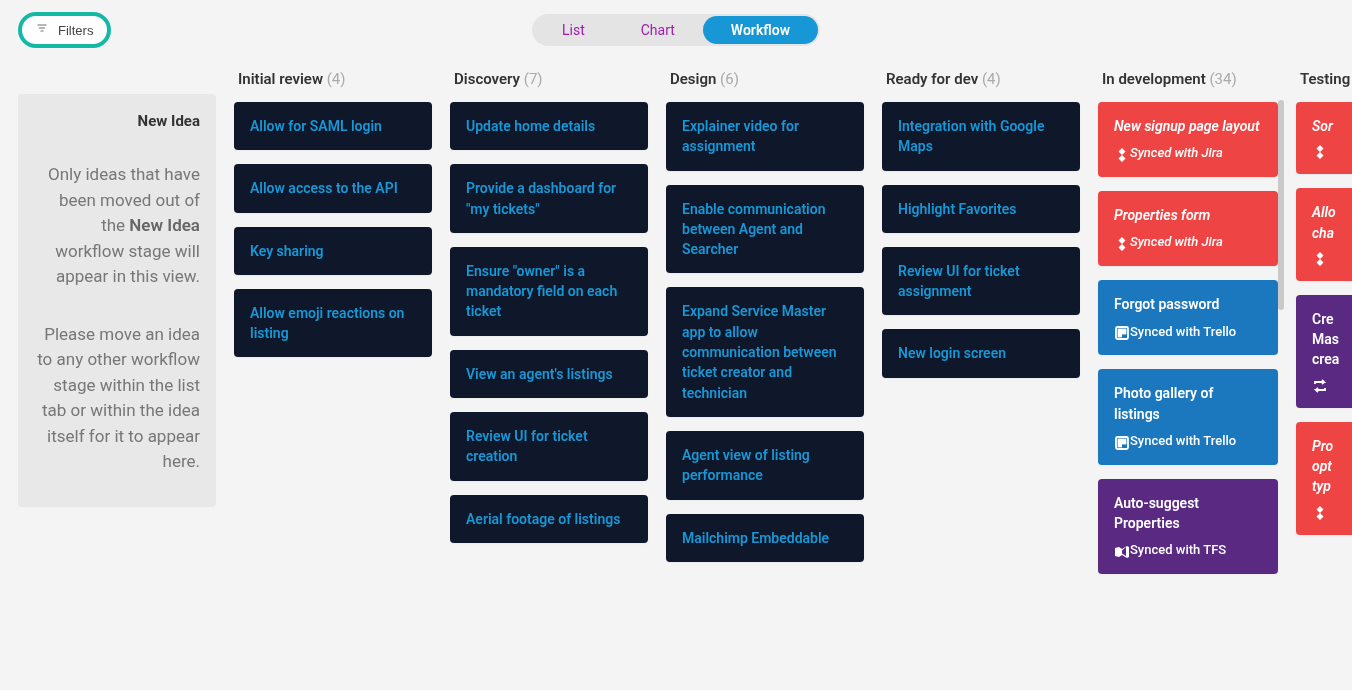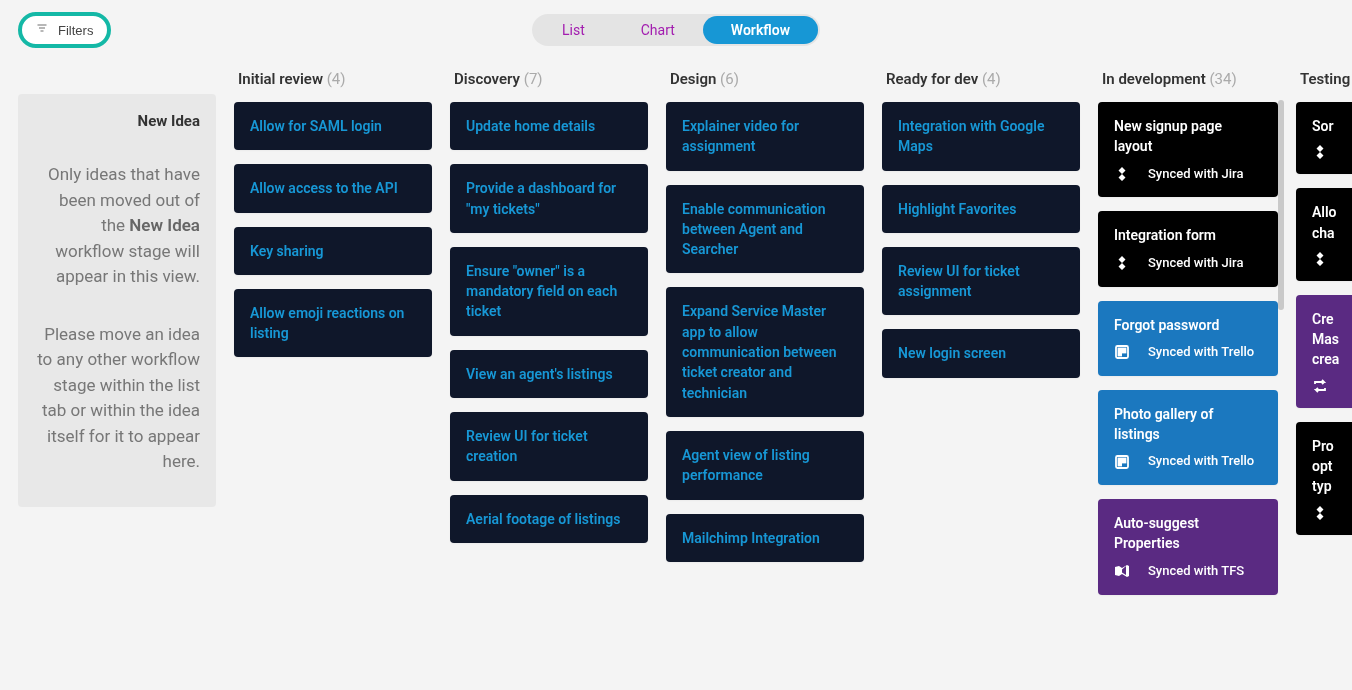--- a/index.html
+++ b/index.html
@@ -112,26 +112,26 @@
     line-height: 1.45;
     cursor: pointer;
     box-shadow: 0 1px 2px rgba(0,0,0,0.04);
   }
   .card.synced {
     color: #fff;
   }
   .card.synced .title { margin-bottom: 8px; display:block; }
   .card.synced .sync-row {
     display: flex;
-    align-items: center;
-    gap: 18px;
+    align-items: flex-end;
+    gap: 0;
     font-size: 13px;
     font-weight: 500;
   }
-  .card.blue   { background: #000000; }
+  .card.blue   { background: #ef4444; font-style: italic; }
   .card.blue2  { background: #1b78bf; }
   .card.purple { background: #5a2a82; }
   .icon { display: inline-flex; width: 16px; height: 16px; }
   .scrollbar {
     position: absolute;
     right: 68px;
     top: 100px;
     width: 6px;
     height: 210px;
     background: #c9c9c9;
@@ -200,21 +200,21 @@
   <div class="column">
     <div class="col-header">
       <span>Design</span>
       <span class="count">(6)</span>
     </div>
     <div class="cards">
       <div class="card">Explainer video for assignment</div>
       <div class="card">Enable communication between Agent and Searcher</div>
       <div class="card">Expand Service Master app to allow communication between ticket creator and technician</div>
       <div class="card">Agent view of listing performance</div>
-      <div class="card">Mailchimp Integration</div>
+      <div class="card">Mailchimp Embeddable</div>
     </div>
   </div>
 
   <div class="column">
     <div class="col-header">
       <span>Ready for dev</span>
       <span class="count">(4)</span>
     </div>
     <div class="cards">
       <div class="card">Integration with Google Maps</div>
@@ -235,21 +235,21 @@
           <div class="sync-row">
             <span class="icon">
               <svg viewBox="0 0 16 16" fill="#fff">
                 <path d="M8 1l3.5 3.5L8 8 4.5 4.5 8 1zm0 7l3.5 3.5L8 15l-3.5-3.5L8 8z"></path>
               </svg>
             </span>
             <span>Synced with Jira</span>
           </div>
         </div>
         <div class="card synced blue">
-          <span class="title">Integration form</span>
+          <span class="title">Properties form</span>
           <div class="sync-row">
             <span class="icon">
               <svg viewBox="0 0 16 16" fill="#fff">
                 <path d="M8 1l3.5 3.5L8 8 4.5 4.5 8 1zm0 7l3.5 3.5L8 15l-3.5-3.5L8 8z"></path>
               </svg>
             </span>
             <span>Synced with Jira</span>
           </div>
         </div>
         <div class="card synced blue2">

